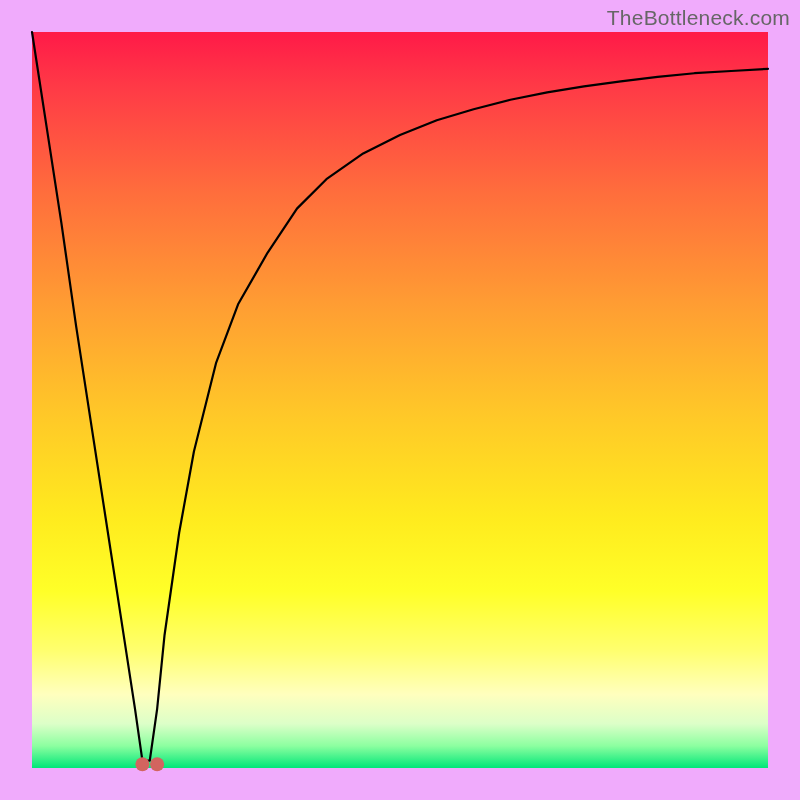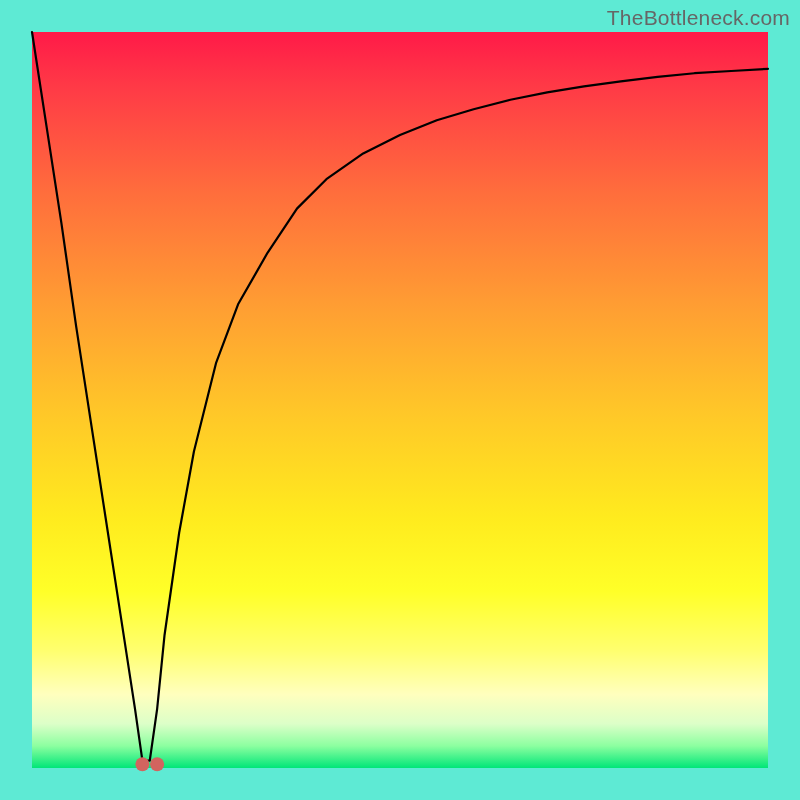--- a/index.html
+++ b/index.html
@@ -7,21 +7,21 @@
     padding: 0;
     width: 800px;
     height: 800px;
     overflow: hidden;
     font-family: Arial, Helvetica, sans-serif;
   }
   .frame {
     position: relative;
     width: 800px;
     height: 800px;
-    background: #5eead4;
+    background: #f0abfc;
     box-sizing: border-box;
   }
   .plot-area {
     position: absolute;
     left: 32px;
     top: 32px;
     width: 736px;
     height: 736px;
     background: linear-gradient(to bottom,
       rgb(255,26,72) 0%,

